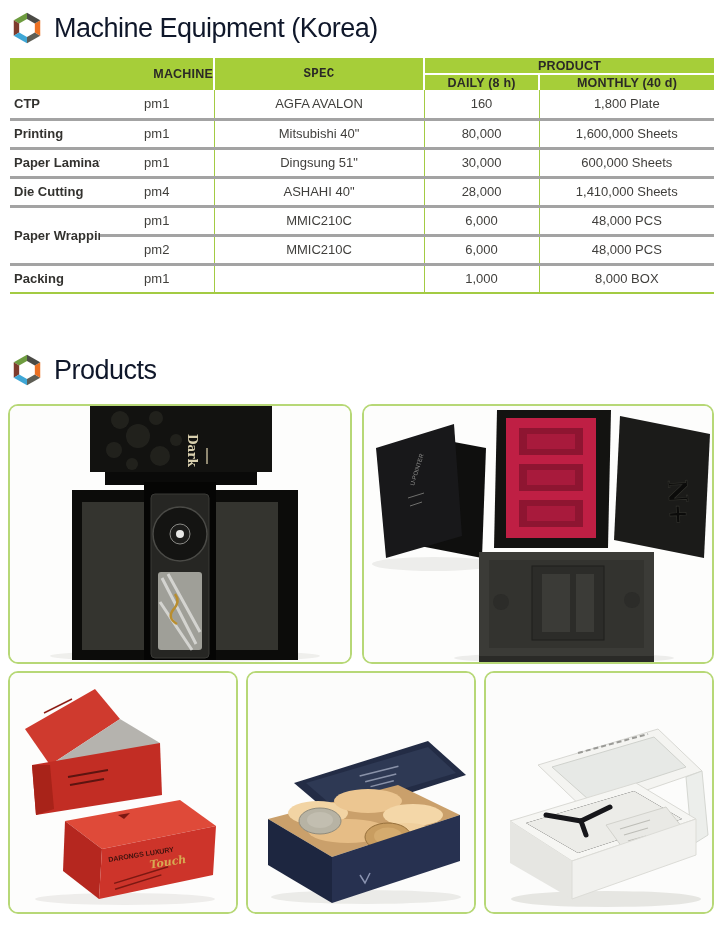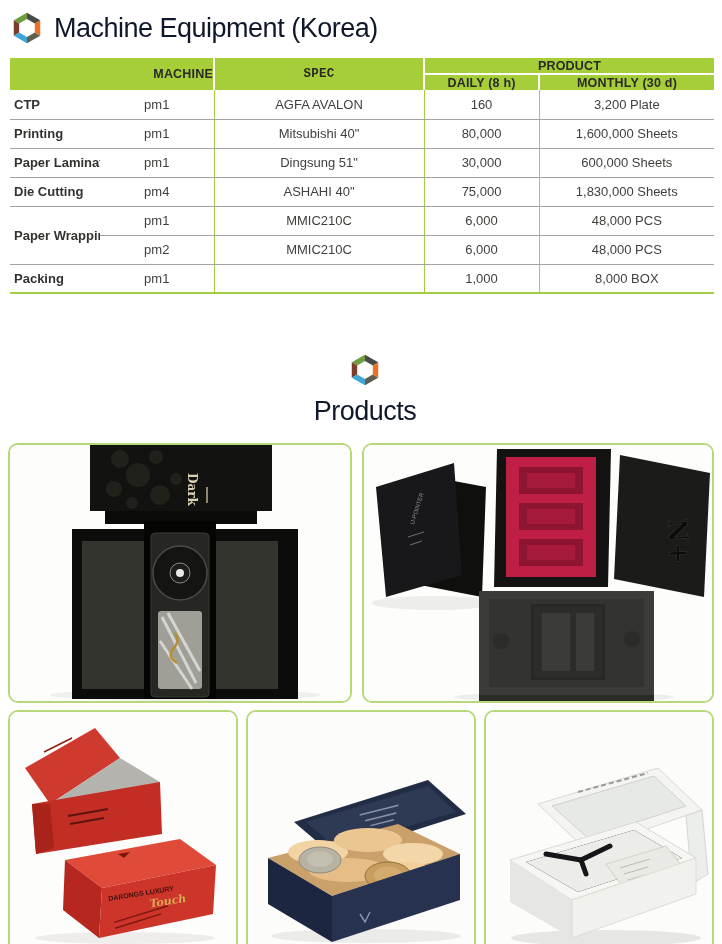--- a/index.html
+++ b/index.html
@@ -21,28 +21,28 @@
     background:#a6ce39; color:#2b2a26; font-size:12.5px; font-weight:bold;
     height:16px; border:0; text-align:center; letter-spacing:0.2px;
   }
   .machine-table th.h-machine { border-right:2px solid #fff;text-align:right; }
   .machine-table th.h-spec    { border-right:2px solid #fff;font-family:Liberation Mono, monospace; }
   .machine-table th.h-product { border-bottom:2px solid #fff; }
   .machine-table th.h-daily   { border-right:2px solid #fff;margin-top:36px; }
 
   .machine-table td {
     height:29px; font-size:13px; color:#403f3c; text-align:center;
-    border-bottom:1px solid #a3a3a3; background:#fff; overflow:hidden; white-space:nowrap;
+    border-bottom:3px solid #a3a3a3; background:#fff; overflow:hidden; white-space:nowrap;
   }
   .machine-table td.t-name { text-align:left; padding-left:4px; font-weight:bold; color:#33322f; }
   .machine-table td.v-r { border-right:1px solid #a3cb43; }
   .machine-table tr.last td { border-bottom:2px solid #a3cb43; }
 
   
-  .products-head { margin-top:58px;flex-direction:column; }
+  .products-head { margin-top:58px; }
   .photo-row1 { display:flex; gap:10px; margin:16px 8px 0 8px; }
   .photo-row2 { display:flex; justify-content:space-between; margin:7px 8px 0 8px; }
   .photo {
     border:2px solid #b7d877; border-radius:10px; overflow:hidden; background:#fff;
   }
   .ph-1 { width:344px; height:260px; }
   .ph-2 { width:352px; height:260px; }
   .ph-s { width:230px; height:243px; }
   .photo svg { display:block; width:100%; height:100%; }
 
@@ -73,51 +73,51 @@
       <col class="c-monthly">
     </colgroup>
   <thead>
     <tr>
       <th class="h-machine" colspan="2" rowspan="2">MACHINE</th>
       <th class="h-spec" rowspan="2">SPEC</th>
       <th class="h-product" colspan="2">PRODUCT</th>
     </tr>
     <tr>
       <th class="h-daily">DAILY (8 h)</th>
-      <th class="h-monthly">MONTHLY (30 d)</th>
+      <th class="h-monthly">MONTHLY (40 d)</th>
     </tr>
   </thead>
   <tbody>
     <tr>
       <td class="t-name">CTP</td>
       <td class="v-r">pm1</td>
       <td class="v-r">AGFA  AVALON</td>
       <td class="v-r">160</td>
-      <td>3,200 Plate</td>
+      <td>1,800 Plate</td>
     </tr>
     <tr>
       <td class="t-name">Printing</td>
       <td class="v-r">pm1</td>
       <td class="v-r">Mitsubishi 40"</td>
       <td class="v-r">80,000</td>
       <td>1,600,000 Sheets</td>
     </tr>
     <tr>
       <td class="t-name">Paper Lamination</td>
       <td class="v-r">pm1</td>
       <td class="v-r">Dingsung 51"</td>
       <td class="v-r">30,000</td>
       <td>600,000 Sheets</td>
     </tr>
     <tr>
       <td class="t-name">Die Cutting</td>
       <td class="v-r">pm4</td>
       <td class="v-r">ASHAHI 40"</td>
-      <td class="v-r">75,000</td>
-      <td>1,830,000 Sheets</td>
+      <td class="v-r">28,000</td>
+      <td>1,410,000 Sheets</td>
     </tr>
     <tr>
       <td class="t-name" rowspan="2">Paper Wrapping</td>
       <td class="v-r">pm1</td>
       <td class="v-r">MMIC210C</td>
       <td class="v-r">6,000</td>
       <td>48,000 PCS</td>
     </tr>
     <tr>
       <td class="v-r">pm2</td>

